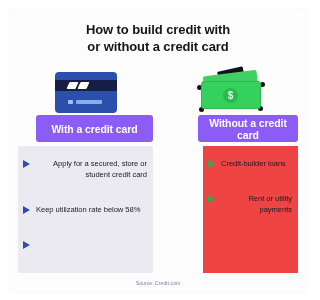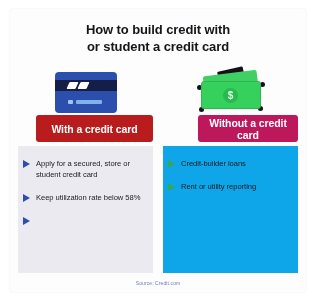--- a/index.html
+++ b/index.html
@@ -191,35 +191,36 @@
     align-items: center;
     justify-content: center;
     color: #ffffff;
     font-size: 10.5px;
     font-weight: bold;
     letter-spacing: -0.1px;
     text-align: center;
     padding: 0 4px;
     box-sizing: border-box;
   }
-  .col-header.blue  { background: #b91c1c; margin-left: 18px; }
-  .col-header.green { background: #be185d; margin-left: 35px; }
+  .col-header.blue  { background: #8b5cf6; margin-left: 18px; }
+  .col-header.green { background: #8b5cf6; margin-left: 35px; }
 
   
   .panel {
     flex: 1 1 auto;
     margin-top: 4px;
     padding: 12px 6px 8px 5px;
     box-sizing: border-box;
     display: flex;
     flex-direction: column;
-    gap: 12px;
+    gap: 24px;
+    text-align: right;
   }
   .panel.left  { background: #eceaf1; }
-  .panel.right { background: #0ea5e9; }
+  .panel.right { background: #ef4444; margin-left: 40px; }
 
   .bullet {
     display: flex;
     align-items: flex-start;
     gap: 6px;
   }
   .tri {
     flex: 0 0 auto;
     width: 0; height: 0;
     margin-top: 2px;
@@ -246,21 +247,21 @@
   }
 </style>
 </head>
 <body>
 
 <div class="infographic">
   <div class="card-surface">
 
     <h1 class="title">
       <span class="line">How to build credit with</span>
-      <span class="line">or student a credit card</span>
+      <span class="line">or without a credit card</span>
     </h1>
 
     <div class="columns">
 
       <div class="column">
 
         <div class="art">
           <div class="credit-card">
             <div class="cc-stripe"></div>
             <div class="cc-swoosh one"></div>
@@ -305,21 +306,21 @@
 
         <div class="col-header green">Without a credit card</div>
 
         <div class="panel right">
           <div class="bullet">
             <span class="tri green"></span>
             <span class="bullet-text">Credit-builder loans</span>
           </div>
           <div class="bullet">
             <span class="tri green"></span>
-            <span class="bullet-text">Rent or utility reporting</span>
+            <span class="bullet-text">Rent or utility payments</span>
           </div>
         </div>
       </div>
 
     </div>
 
     <div class="footer">Source: Credit.com</div>
 
   </div>
 </div>

